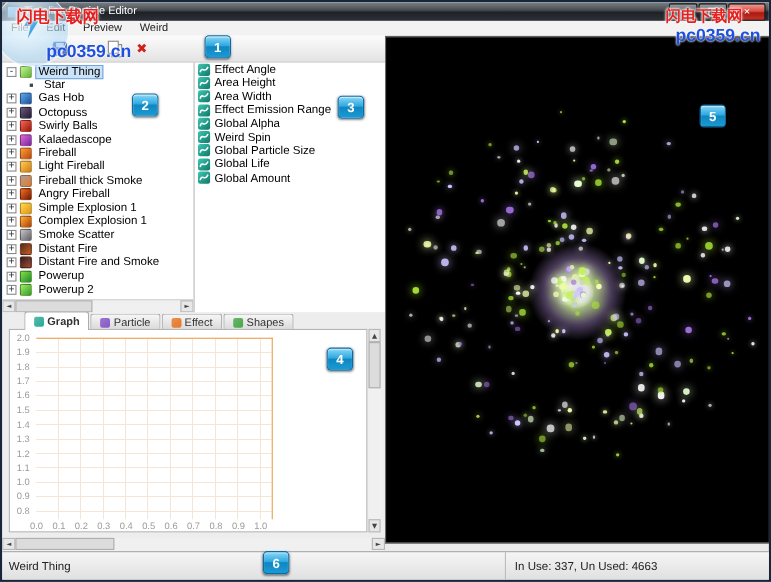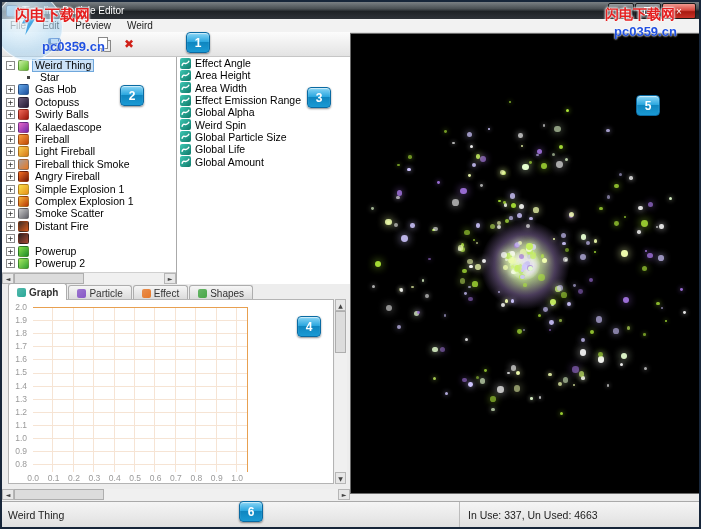--- a/index.html
+++ b/index.html
@@ -54,21 +54,21 @@
   
   .preview-panel{position:absolute;left:348px;top:31px;width:351px;height:461px;background:#000;
     border:1px solid #6a6a6a;box-sizing:border-box;overflow:hidden;}
   .core{position:absolute;left:129px;top:186px;width:90px;height:90px;border-radius:50%;
     background:radial-gradient(circle,rgba(255,255,255,.95) 0%,rgba(225,255,180,.75) 22%,rgba(185,150,225,.4) 48%,rgba(0,0,0,0) 70%);}
   .core2{position:absolute;left:159px;top:216px;width:30px;height:30px;border-radius:50%;
     background:radial-gradient(circle,#ffffff 0%,rgba(255,255,255,.8) 40%,rgba(255,255,255,0) 75%);}
   .dot{position:absolute;border-radius:50%;}
   
   .bottom-panel{position:absolute;left:0;top:282px;width:348px;height:205px;background:#ededed;}
-  .tabs{position:absolute;left:6px;top:0;height:16px;display:flex;align-items:flex-end;justify-content:center;}
+  .tabs{position:absolute;left:20px;top:0;height:16px;display:flex;align-items:flex-end;justify-content:center;}
   .tab{height:14px;padding:0 8px;display:flex;align-items:center;gap:3px;font-size:10px;color:#333;
     background:linear-gradient(#f6f6f6,#d9d9d9);border:1px solid #adadad;border-bottom:none;
     border-radius:3px 3px 0 0;margin-right:1px;}
   .tab.active{background:#fff;font-weight:bold;height:16px;position:relative;z-index:2;}
   .tab-icon{width:9px;height:9px;border-radius:2px;flex:none;}
   .graph-box{position:absolute;left:6px;top:15px;width:326px;height:185px;background:#fff;
     border:1px solid #b4b4b4;box-sizing:border-box;overflow:hidden;}
   .ylabels{position:absolute;left:0;top:1px;width:21px;}
   .ylab{height:13.1px;font-size:8.5px;color:#9a9a9a;text-align:right;padding-right:3px;line-height:13.1px;}
   .grid{position:absolute;left:24px;top:7px;width:214px;height:164px;
@@ -103,21 +103,21 @@
     border:1px solid #0a6aa2;box-shadow:0 1px 2px rgba(0,0,0,.45),inset 0 1px 1px rgba(255,255,255,.6);
     color:#fff;font-weight:bold;font-size:12px;display:flex;align-items:center;justify-content:center;}
   
   .wm-circle{position:absolute;left:-7px;top:-9px;width:66px;height:66px;border-radius:50%;z-index:40;
     background:radial-gradient(circle at 40% 35%,rgba(245,252,255,.8),rgba(170,215,245,.55) 60%,rgba(140,190,235,.25));
     border:1px solid rgba(255,255,255,.7);pointer-events:none;}
   .wm-bolt{position:absolute;left:20px;top:7px;width:13px;height:26px;background:#2a9ae0;opacity:.85;z-index:40;
     clip-path:polygon(60% 0,0 55%,45% 55%,25% 100%,100% 38%,55% 38%);}
   .wm-red{position:absolute;font-size:15px;font-weight:bold;color:#e42020;z-index:41;
     text-shadow:0 0 2px #fff,0 0 2px #fff,0 0 3px #fff;white-space:nowrap;}
-  .wm-blue{position:absolute;font-size:13px;font-weight:bold;color:#2050e0;z-index:41;
+  .wm-blue{position:absolute;font-size:16px;font-weight:bold;color:#2050e0;z-index:41;
     text-shadow:0 0 2px #fff,0 0 2px #fff;white-space:nowrap;}
   .wm-left-name{left:13px;top:4px;}
   .wm-left-url{left:40px;top:37px;}
   .wm-right-name{left:603px;top:4px;font-size:14px;}
   .wm-right-url{left:612px;top:22px;}
 </style>
 </head>
 <body>
 
 <div class="window" id="win">
@@ -226,20 +226,21 @@
           <span class="tree-label">Smoke Scatter</span>
         </div>
         <div class="tree-row" style="padding-left: 2px;">
           <span class="expbox">+</span>
           <span class="tree-icon" style="background: linear-gradient(135deg, rgb(64, 48, 40), rgb(216, 88, 24));"></span>
           <span class="tree-label">Distant Fire</span>
         </div>
         <div class="tree-row" style="padding-left: 2px;">
           <span class="expbox">+</span>
           <span class="tree-icon" style="background: linear-gradient(135deg, rgb(42, 32, 32), rgb(168, 72, 48));"></span>
+          <span class="tree-label">Distant Fire and Smoke</span>
         </div>
         <div class="tree-row" style="padding-left: 2px;">
           <span class="expbox">+</span>
           <span class="tree-icon" style="background: linear-gradient(135deg, rgb(136, 224, 72), rgb(30, 140, 40));"></span>
           <span class="tree-label">Powerup</span>
         </div>
         <div class="tree-row" style="padding-left: 2px;">
           <span class="expbox">+</span>
           <span class="tree-icon" style="background: linear-gradient(135deg, rgb(168, 232, 96), rgb(48, 160, 48));"></span>
           <span class="tree-label">Powerup 2</span>

